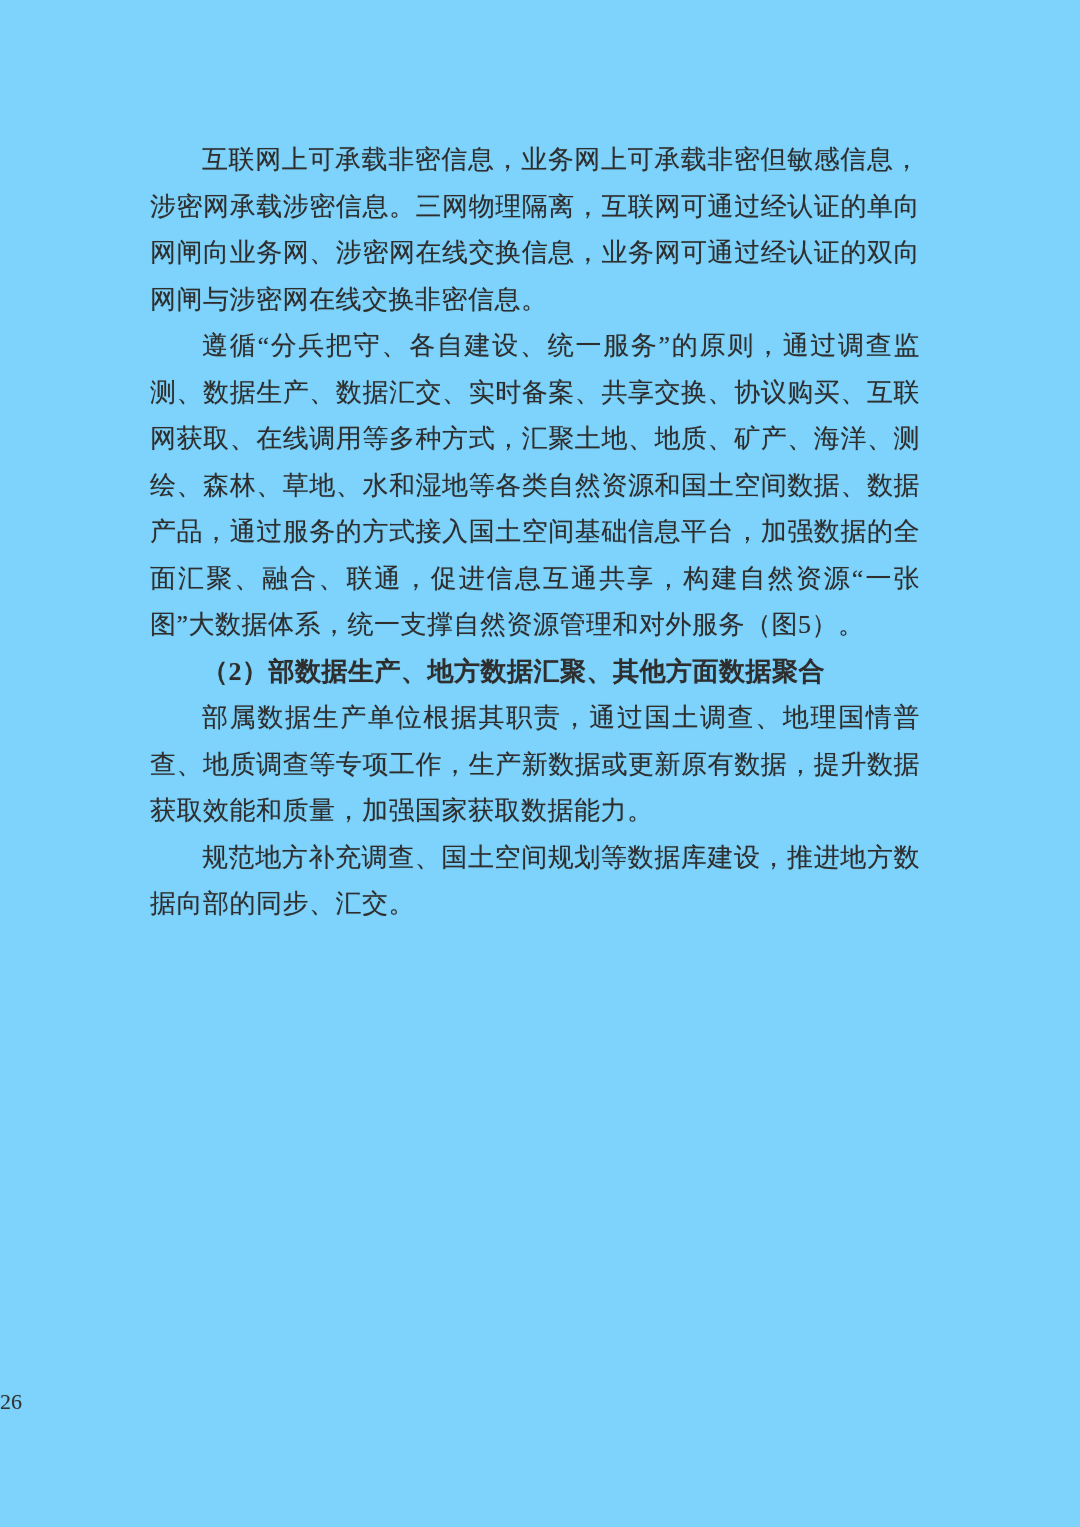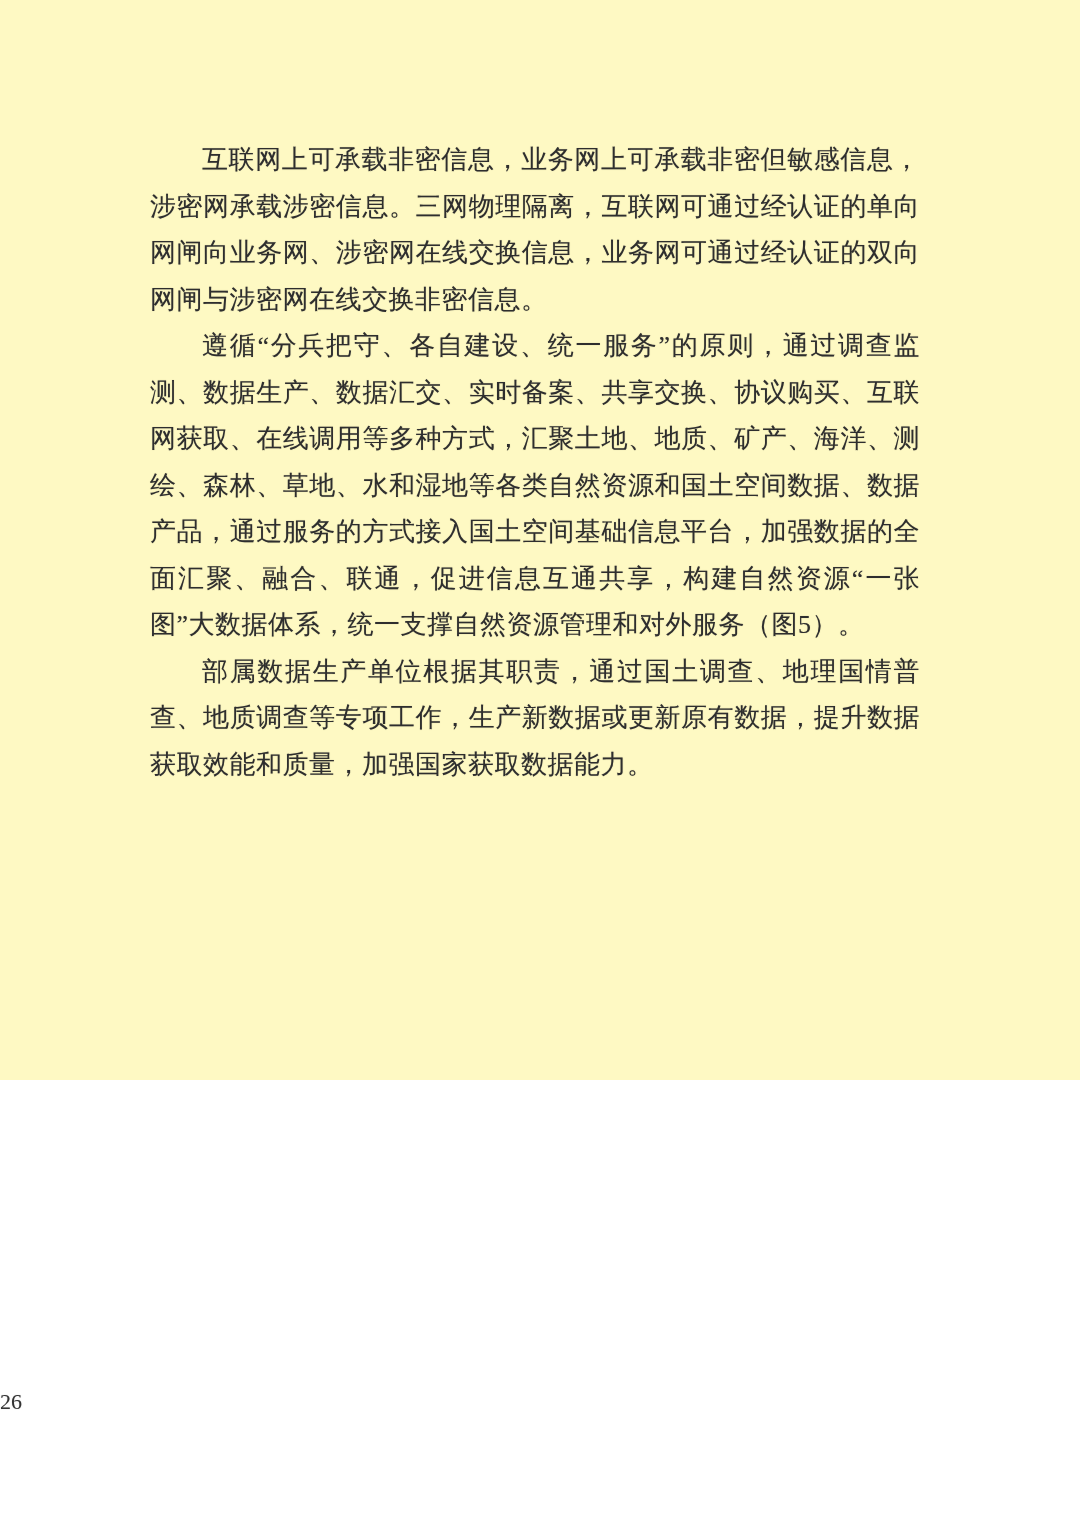--- a/index.html
+++ b/index.html
@@ -10,22 +10,22 @@
   body {
     width: 1080px;
     height: 1527px;
     font-family: "Liberation Serif", "DejaVu Serif", serif;
     color: #2e2e2e;
     overflow: hidden;
   }
   .page {
     position: relative;
     width: 1080px;
-    height: 1080px;
-    background: #fef9c3;
+    height: 1527px;
+    background: #7dd3fc;
     text-decoration: underline;
   }
   .content {
     position: absolute;
     top: 137px;
     left: 150px;
     width: 770px;
   }
   .para {
     margin: 0;
@@ -59,16 +59,18 @@
     text-shadow: 0 0 1px rgba(46,46,46,0.3);
   }
 </style>
 </head>
 <body>
 
 <div class="page">
   <div class="content">
     <p class="para">互联网上可承载非密信息，业务网上可承载非密但敏感信息，涉密网承载涉密信息。三网物理隔离，互联网可通过经认证的单向网闸向业务网、涉密网在线交换信息，业务网可通过经认证的双向网闸与涉密网在线交换非密信息。</p>
     <p class="para">遵循“分兵把守、各自建设、统一服务”的原则，通过调查监测、数据生产、数据汇交、实时备案、共享交换、协议购买、互联网获取、在线调用等多种方式，汇聚土地、地质、矿产、海洋、测绘、森林、草地、水和湿地等各类自然资源和国土空间数据、数据产品，通过服务的方式接入国土空间基础信息平台，加强数据的全面汇聚、融合、联通，促进信息互通共享，构建自然资源“一张图”大数据体系，统一支撑自然资源管理和对外服务（图5）。</p>
+    <p class="heading">（2）部数据生产、地方数据汇聚、其他方面数据聚合</p>
     <p class="para">部属数据生产单位根据其职责，通过国土调查、地理国情普查、地质调查等专项工作，生产新数据或更新原有数据，提升数据获取效能和质量，加强国家获取数据能力。</p>
+    <p class="para">规范地方补充调查、国土空间规划等数据库建设，推进地方数据向部的同步、汇交。</p>
   </div>
   <div class="page-number">26</div>
 </div>
 
 </body></html>

